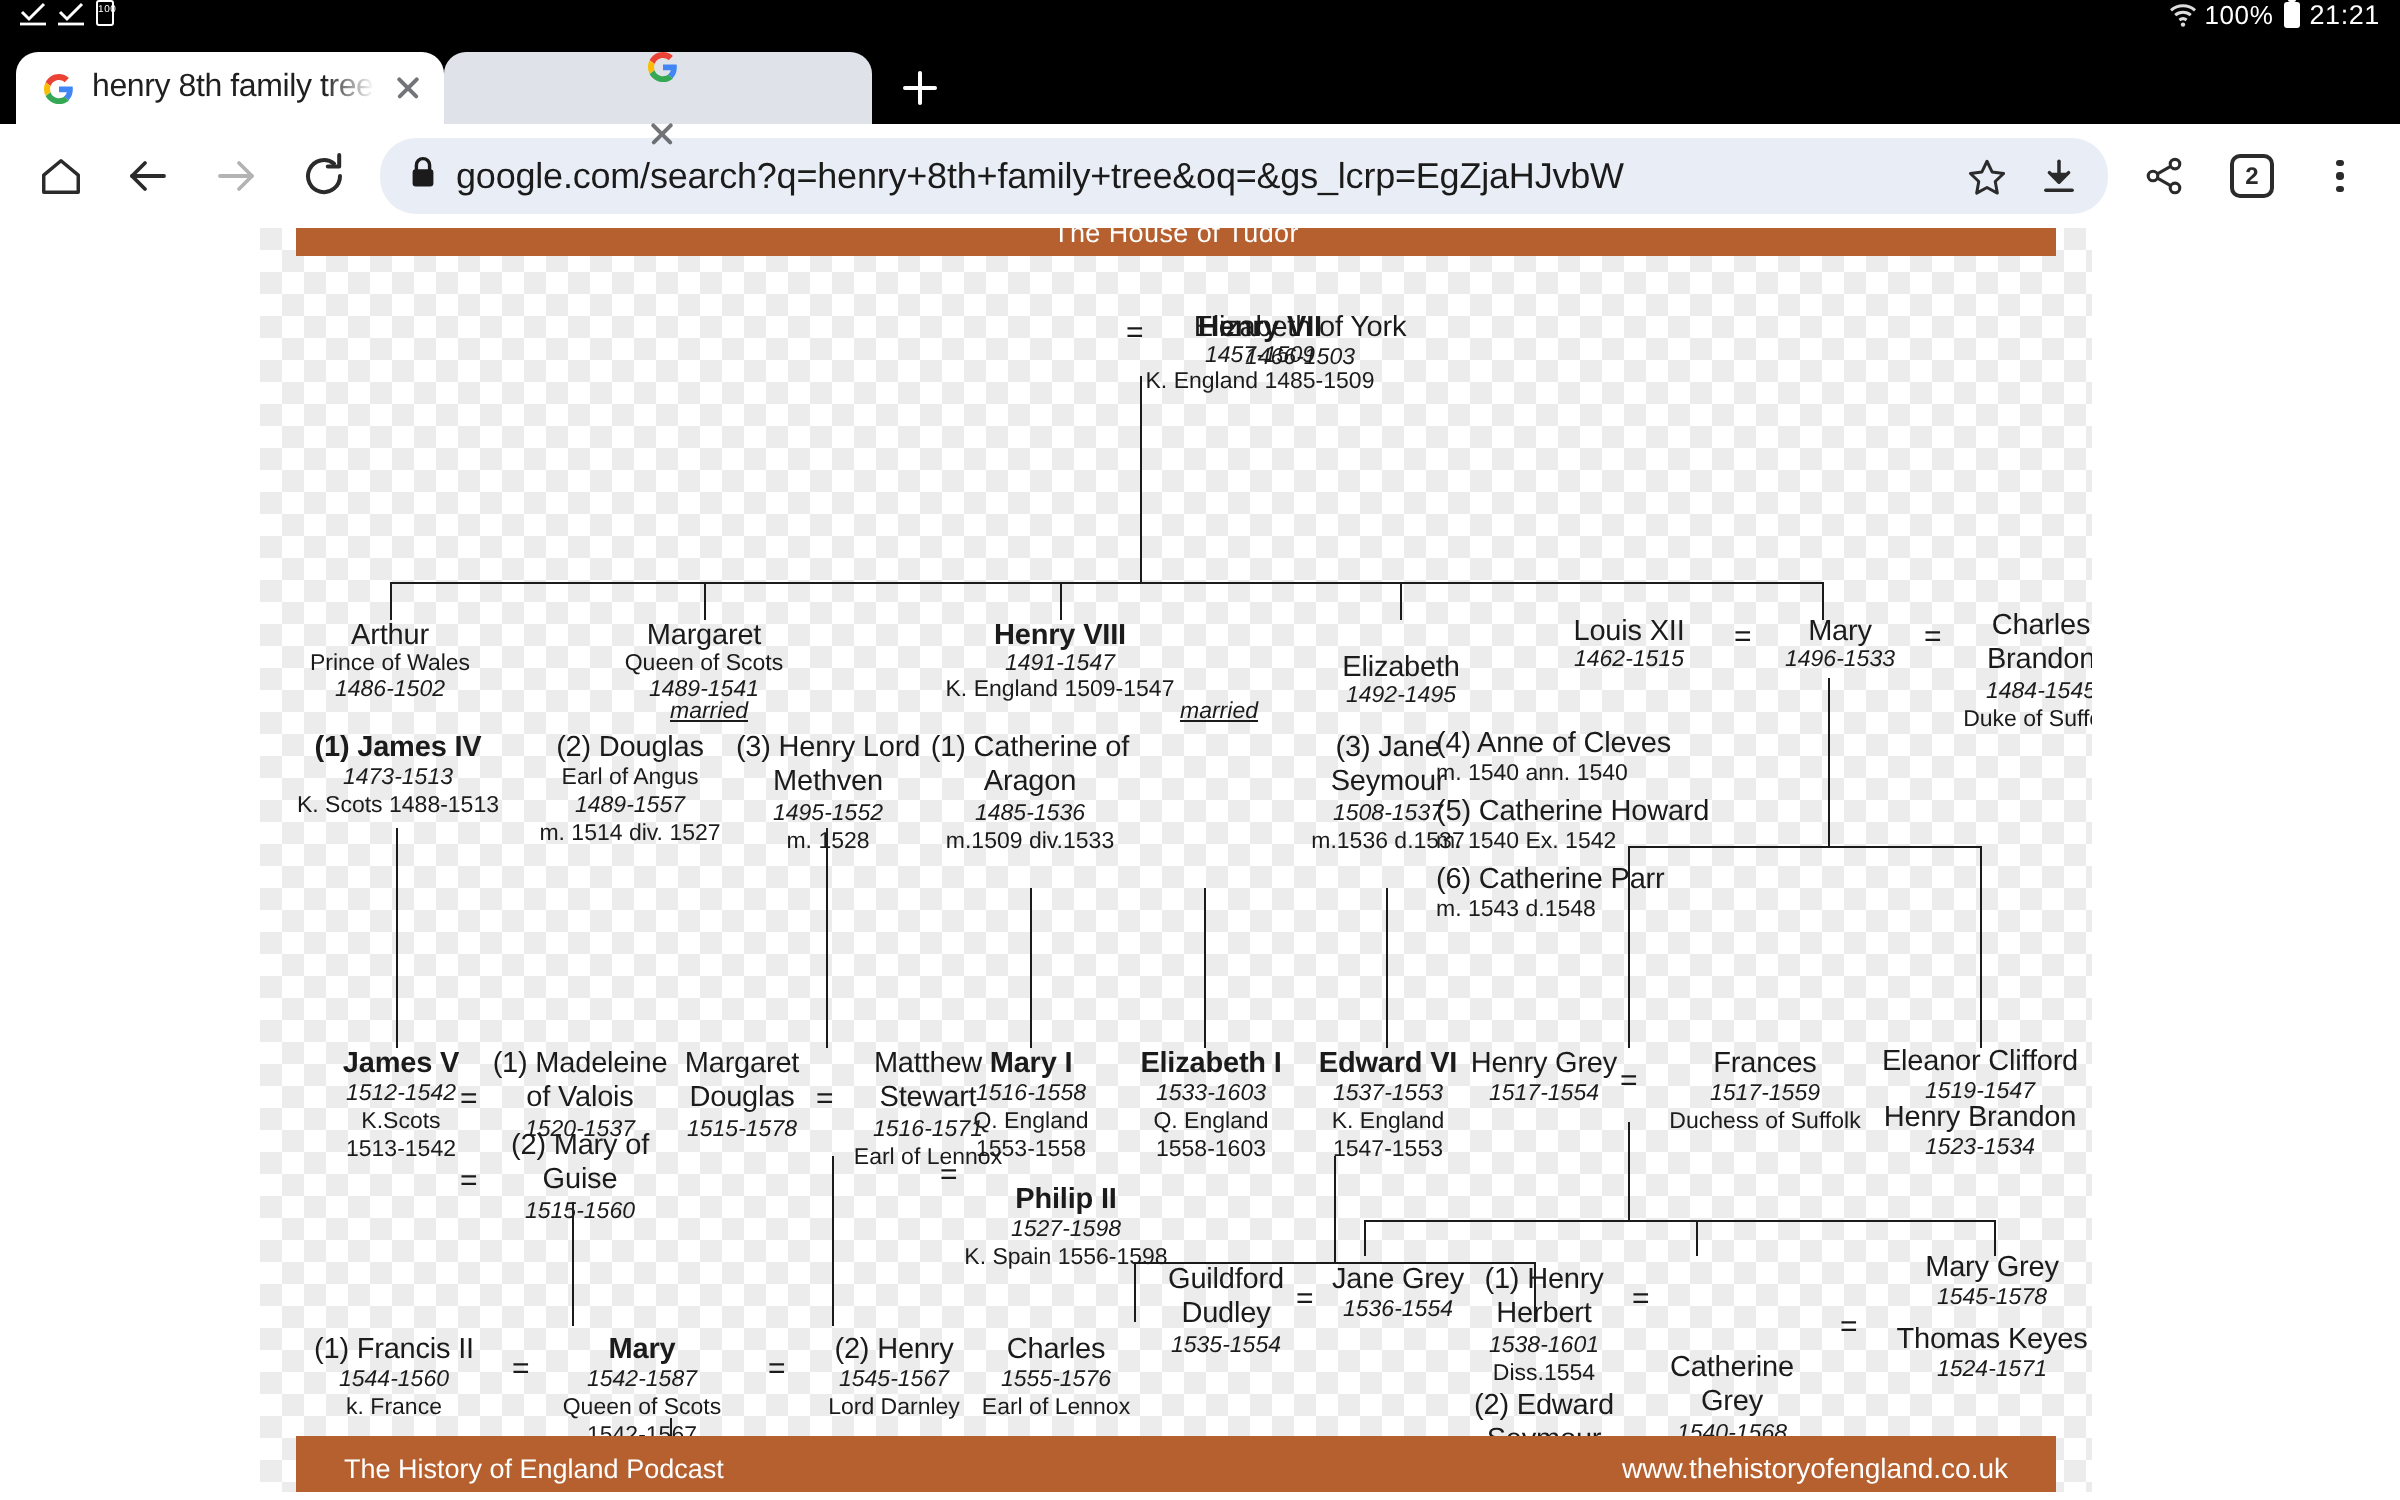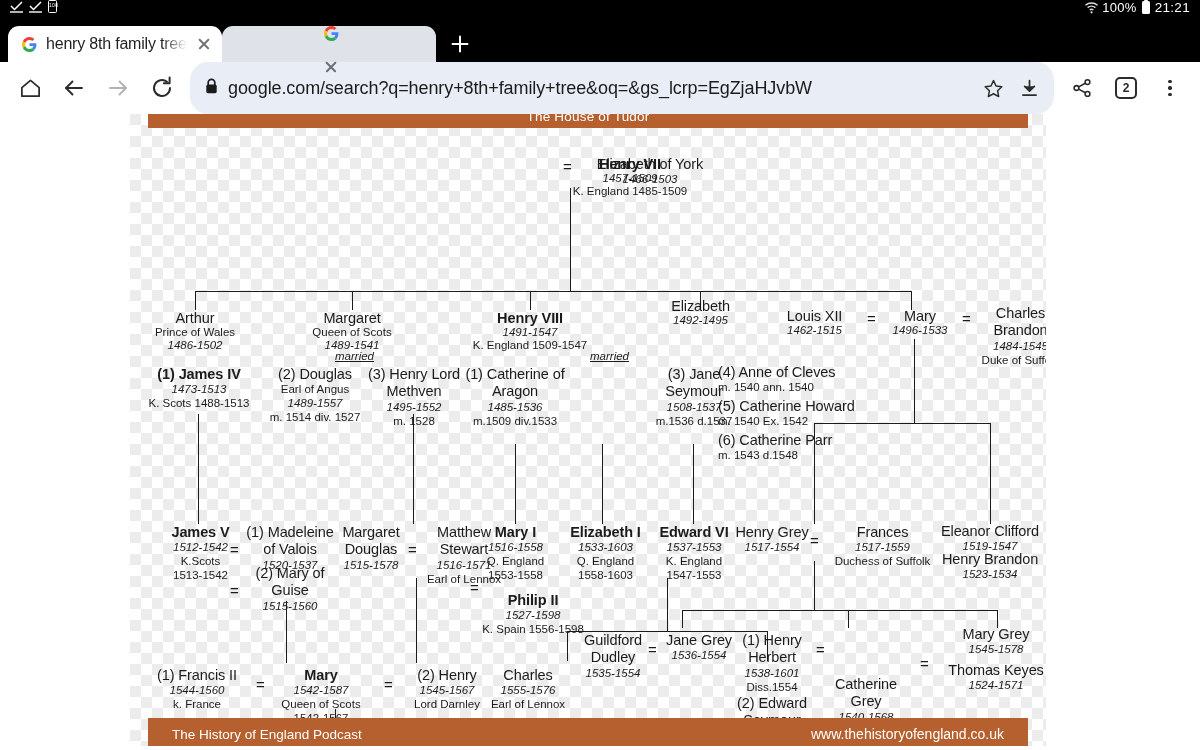--- a/index.html
+++ b/index.html
@@ -104,21 +104,21 @@
     gap: 0;
     padding: 0 8px;
   }
   .tb-btn {
     width: 44px; height: 44px; display: flex; align-items: center; justify-content: center;
     flex: 0 0 44px; color: #2b2b2b;
   }
   .tb-btn.dim { color: #b3b3b3; }
   .omnibox {
     flex: 1 1 auto;
-    height: 52px;
+    height: 38px;
     background: #e9eef6;
     border-radius: 18px;
     display: flex;
     align-items: center;
     gap: 10px;
     padding: 0 12px 0 15px;
     margin: 0 6px;
     overflow: hidden;
   }
   .lock-ico { flex: 0 0 auto; }
@@ -386,21 +386,21 @@
         <div class="rl">Queen of Scots</div>
         <div class="dt">1489-1541</div>
       </div>
 
       <div class="node" style="left:340px; top:196px; width:120px;">
         <div class="nm">Henry VIII</div>
         <div class="dt">1491-1547</div>
         <div class="rl">K. England 1509-1547</div>
       </div>
 
-      <div class="node" style="left:513px; top:184px; width:115px;">
+      <div class="node" style="left:513px; top:212px; width:115px;">
         <div class="nm-r">Elizabeth</div>
         <div class="dt">1492-1495</div>
       </div>
 
       <div class="node" style="left:632px; top:194px; width:105px;">
         <div class="nm-r">Louis XII</div>
         <div class="dt">1462-1515</div>
       </div>
       <div class="eq" style="left:737px; top:196px;">=</div>
       <div class="node" style="left:745px; top:194px; width:90px;">

